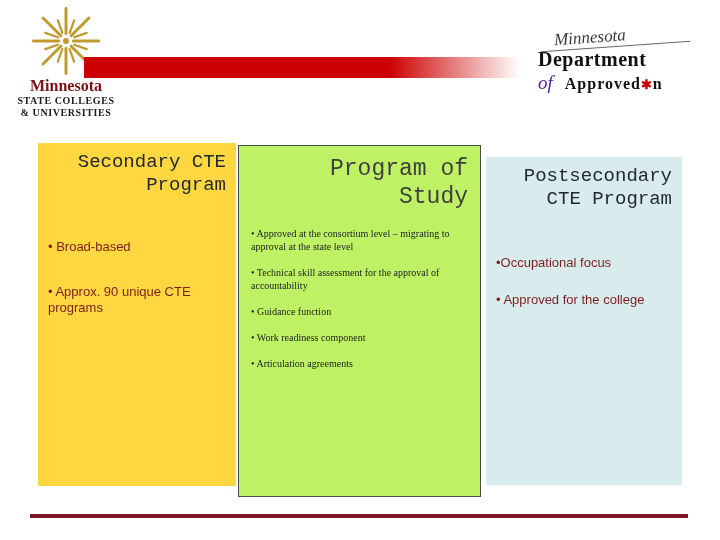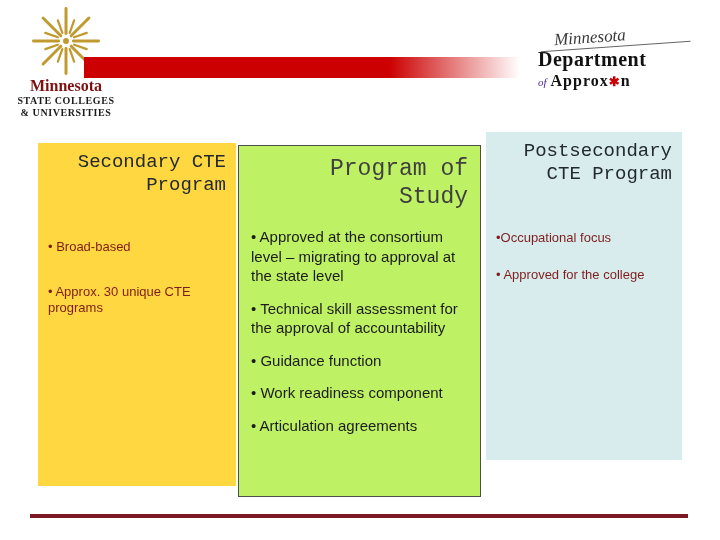--- a/index.html
+++ b/index.html
@@ -68,23 +68,23 @@
     padding-left: 12px;
   }
   .mde-edu-line {
     font-size: 16px;
     padding-left: 12px;
     margin-top: 1px;
     white-space: nowrap;
   }
   .mde-of {
     font-style: italic;
-    font-size: 11px;
+    font-size: 19px;
     color: #4c1d95;
-    margin-right: 4px;
+    margin-right: 12px;
   }
   .mde-edu {
     font-weight: bold;
     letter-spacing: 1px;
     color: #111;
   }
   .mde-star {
     color: #cc0000;
     font-size: 13px;
     font-weight: bold;
@@ -99,21 +99,21 @@
     padding: 8px 10px;
   }
   .col-mid {
     left: 238px; top: 145px;
     width: 243px; height: 352px;
     background: #bef264;
     border: 1px solid #4d4d4d;
     padding: 6px 12px;
   }
   .col-right {
-    left: 486px; top: 132px;
+    left: 486px; top: 157px;
     width: 196px; height: 328px;
     background: #d8eced;
     padding: 8px 10px;
   }
 
   .col-title {
     text-align: right;
     font-weight: normal;
     color: #23292f;
     font-family: Liberation Mono, monospace;
@@ -124,24 +124,25 @@
   .col-left p, .col-right p {
     font-size: 13px;
     line-height: 1.22;
     color: #7f1d1d;
   }
   .col-left p.b1 { margin-top: 42px; }
   .col-left p.b2 { margin-top: 22px; }
   .col-left p.b3 { margin-top: 30px; }
 
   .col-mid p {
-    font-size: 15px;
+    font-size: 10px;
     line-height: 1.3;
     color: #1c1c1c;
     margin-top: 13px;
+    font-family: Liberation Serif, serif;
   }
   .col-mid p.b1 { margin-top: 16px; }
 
   .col-right p.b1 { margin-top: 44px; }
   .col-right p.b2 { margin-top: 22px; }
   .col-right p.b3 { margin-top: 24px; }
 
   
   .bottom-rule {
     position: absolute;
@@ -181,28 +182,28 @@
   <div class="mnscu-sub">STATE COLLEGES</div>
   <div class="mnscu-sub">&amp; UNIVERSITIES</div>
 </div>
 
 <div class="red-bar"></div>
 
 <div class="mde">
   <div class="mde-script">Minnesota</div>
   <div class="mde-dept">Department</div>
   <div class="mde-edu-line">
-    <span class="mde-of">of</span><span class="mde-edu"><span>Approx</span><span class="mde-star">✱</span><span>n</span></span>
+    <span class="mde-of">of</span><span class="mde-edu"><span>Approved</span><span class="mde-star">✱</span><span>n</span></span>
   </div>
 </div>
 
 <div class="col col-left">
   <h2 class="col-title">Secondary CTE Program</h2>
   <p class="b1">• Broad-based</p>
-  <p class="b3">• Approx. 30 unique CTE programs</p>
+  <p class="b3">• Approx. 90 unique CTE programs</p>
 </div>
 
 <div class="col col-mid">
   <h2 class="col-title">Program of Study</h2>
   <p class="b1">• Approved at the consortium level – migrating to approval at the state level</p>
   <p>• Technical skill assessment for the approval of accountability</p>
   <p>• Guidance function</p>
   <p>• Work readiness component</p>
   <p>• Articulation agreements</p>
 </div>

